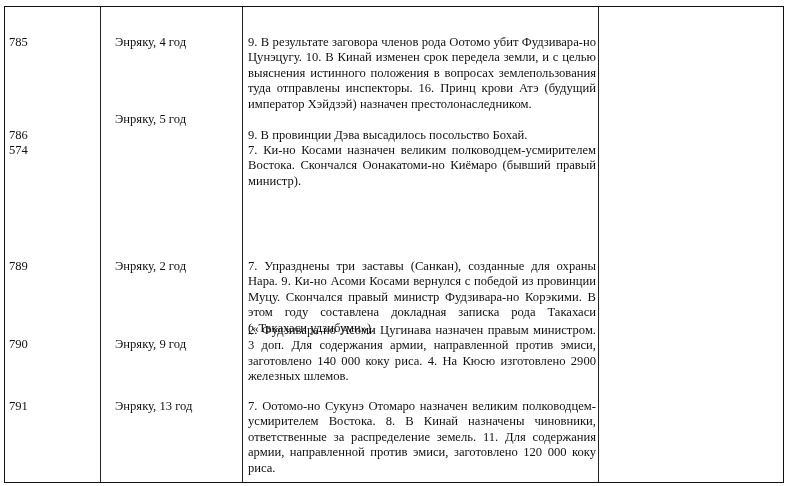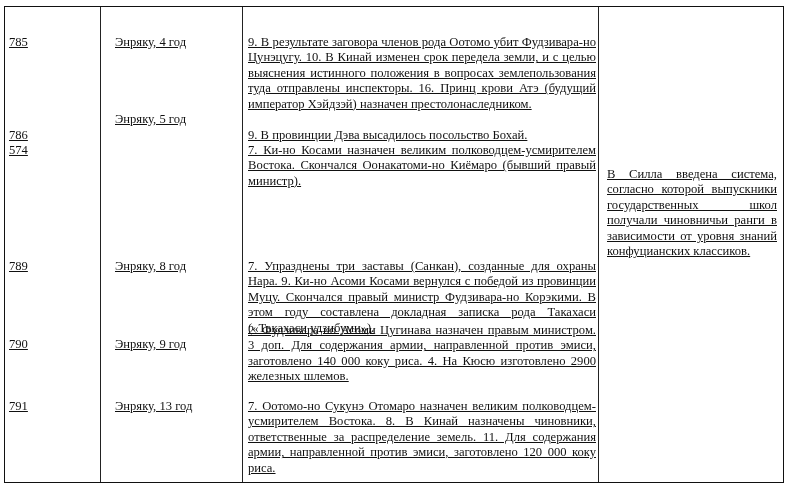--- a/index.html
+++ b/index.html
@@ -1,21 +1,21 @@
 <!DOCTYPE html>
 <html><head>
   <meta charset="utf-8">
   <style>
     html, body { margin: 0; padding: 0; background: #ffffff; }
     body { width: 790px; height: 486px; position: relative; overflow: hidden;
       font-family: "Liberation Serif", serif; color: #111; }
     .table { position: absolute; left: 4px; top: 6px; width: 780px; height: 477px;
       border: 1.5px solid #111; box-sizing: border-box; }
     .vline { position: absolute; top: 0; bottom: 0; width: 0; border-left: 1.3px solid #222; }
-    .cell { position: absolute; font-size: 12.6px; line-height: 15.4px; text-decoration: underline; }
+    .cell { position: absolute; font-size: 12.6px; line-height: 15.4px; }
     .year { left: 4px; width: 90px; }
     .era { left: 110px; width: 130px; }
     .events { left: 243px; width: 348px; text-align: justify; }
     .foreign { left: 602px; width: 170px; text-align: justify; }
   </style>
 </head>
 <body>
 
 <div class="table">
   <div class="vline" style="left:95px"></div>
@@ -25,24 +25,23 @@
   <div class="cell year" style="top:28px">785</div>
   <div class="cell era" style="top:28px">Энряку, 4 год</div>
   <div class="cell events" style="top:28px">9. В результате заговора членов рода Оотомо убит Фудзивара-но Цунэцугу. 10. В Кинай изменен срок передела земли, и с целью выяснения истинного положения в вопросах землепользования туда отправлены инспекторы. 16. Принц крови Атэ (будущий император Хэйдзэй) назначен престолонаследником.</div>
 
   <div class="cell year" style="top:121px">786</div>
   <div class="cell era" style="top:105px">Энряку, 5 год</div>
   <div class="cell events" style="top:121px">9. В провинции Дэва высадилось посольство Бохай.</div>
 
   <div class="cell year" style="top:136px">574</div>
   <div class="cell events" style="top:136px">7. Ки-но Косами назначен великим полководцем-усмирителем Востока. Скончался Оонакатоми-но Киёмаро (бывший правый министр).</div>
-  <div class="cell foreign" style="top:160px">В Силла введена система, согласно которой выпускники государственных школ получали чиновничьи ранги в зависимости от уровня знаний конфуцианских классиков.</div>
 
   <div class="cell year" style="top:252px">789</div>
-  <div class="cell era" style="top:252px">Энряку, 8 год</div>
+  <div class="cell era" style="top:252px">Энряку, 2 год</div>
   <div class="cell events" style="top:252px">7. Упразднены три заставы (Санкан), созданные для охраны Нара. 9. Ки-но Асоми Косами вернулся с победой из провинции Муцу. Скончался правый министр Фудзивара-но Корэкими. В этом году составлена докладная записка рода Такахаси («Такахаси удзибуми»).</div>
 
   <div class="cell year" style="top:330px">790</div>
   <div class="cell era" style="top:330px">Энряку, 9 год</div>
   <div class="cell events" style="top:316px">2. Фудзивара-но Асоми Цугинава назначен правым министром. 3 доп. Для содержания армии, направленной против эмиси, заготовлено 140 000 коку риса. 4. На Кюсю изготовлено 2900 железных шлемов.</div>
 
   <div class="cell year" style="top:392px">791</div>
   <div class="cell era" style="top:392px">Энряку, 13 год</div>
   <div class="cell events" style="top:392px">7. Оотомо-но Сукунэ Отомаро назначен великим полководцем-усмирителем Востока. 8. В Кинай назначены чиновники, ответственные за распределение земель. 11. Для содержания армии, направленной против эмиси, заготовлено 120 000 коку риса.</div>
 </div>

